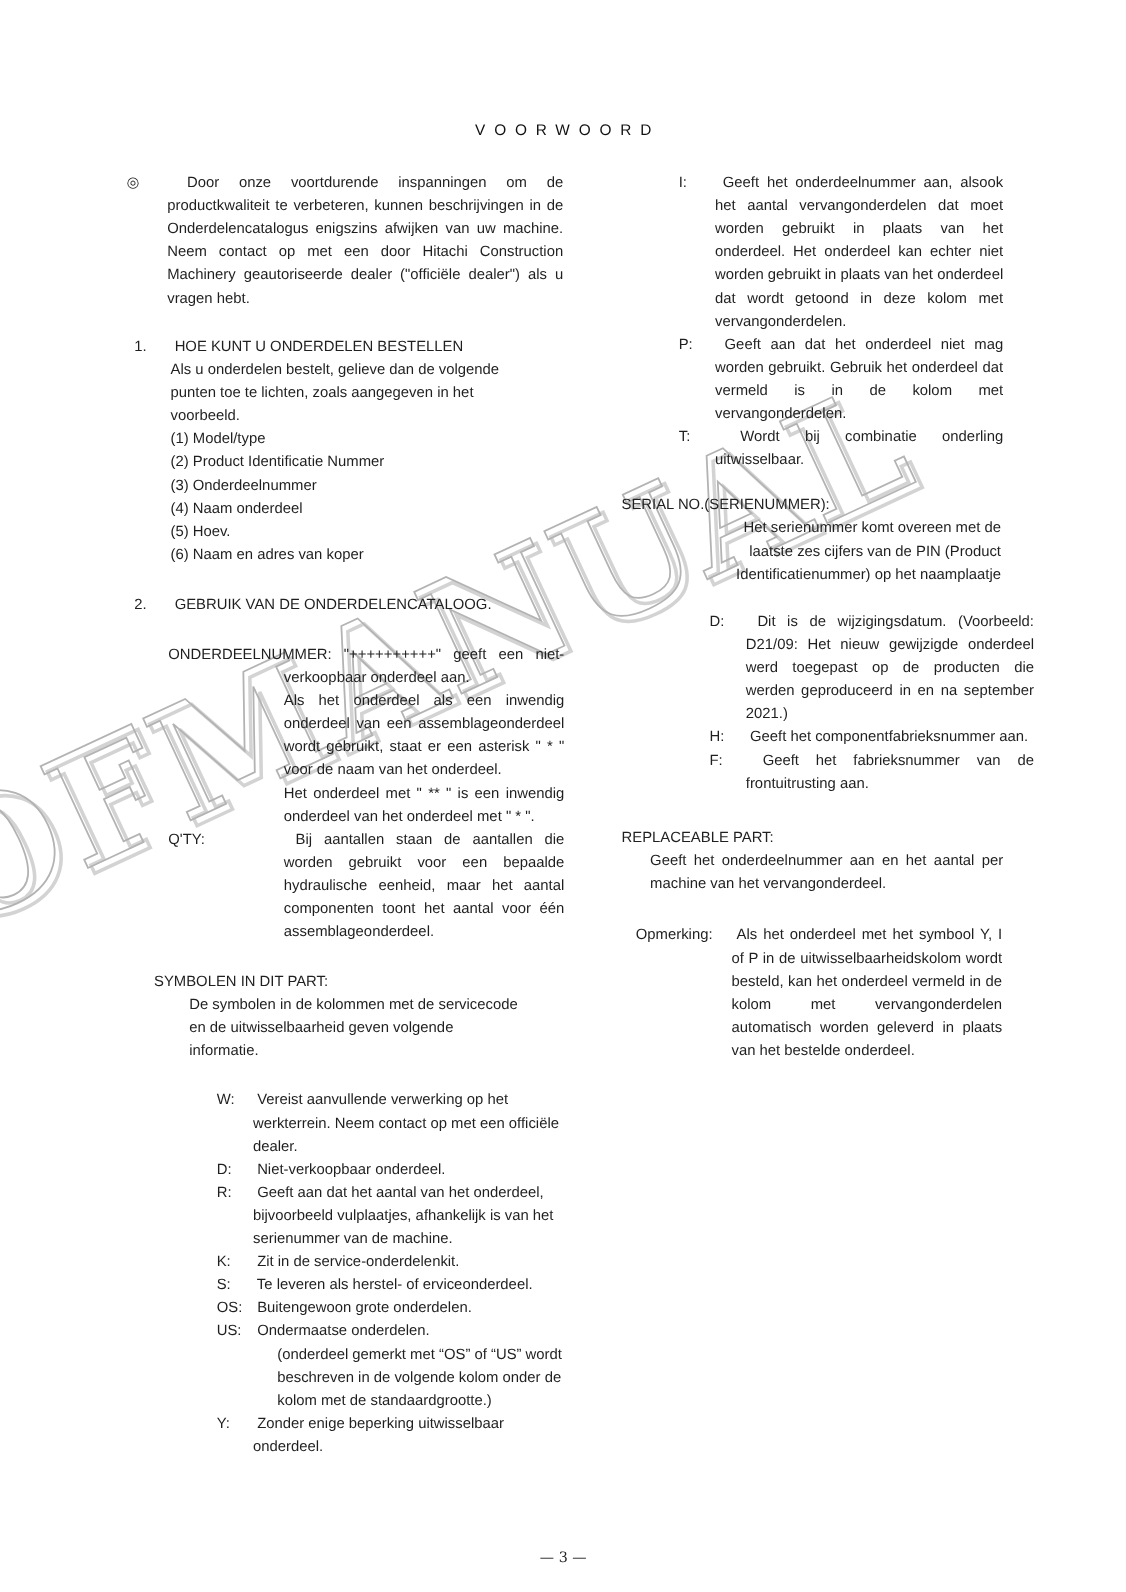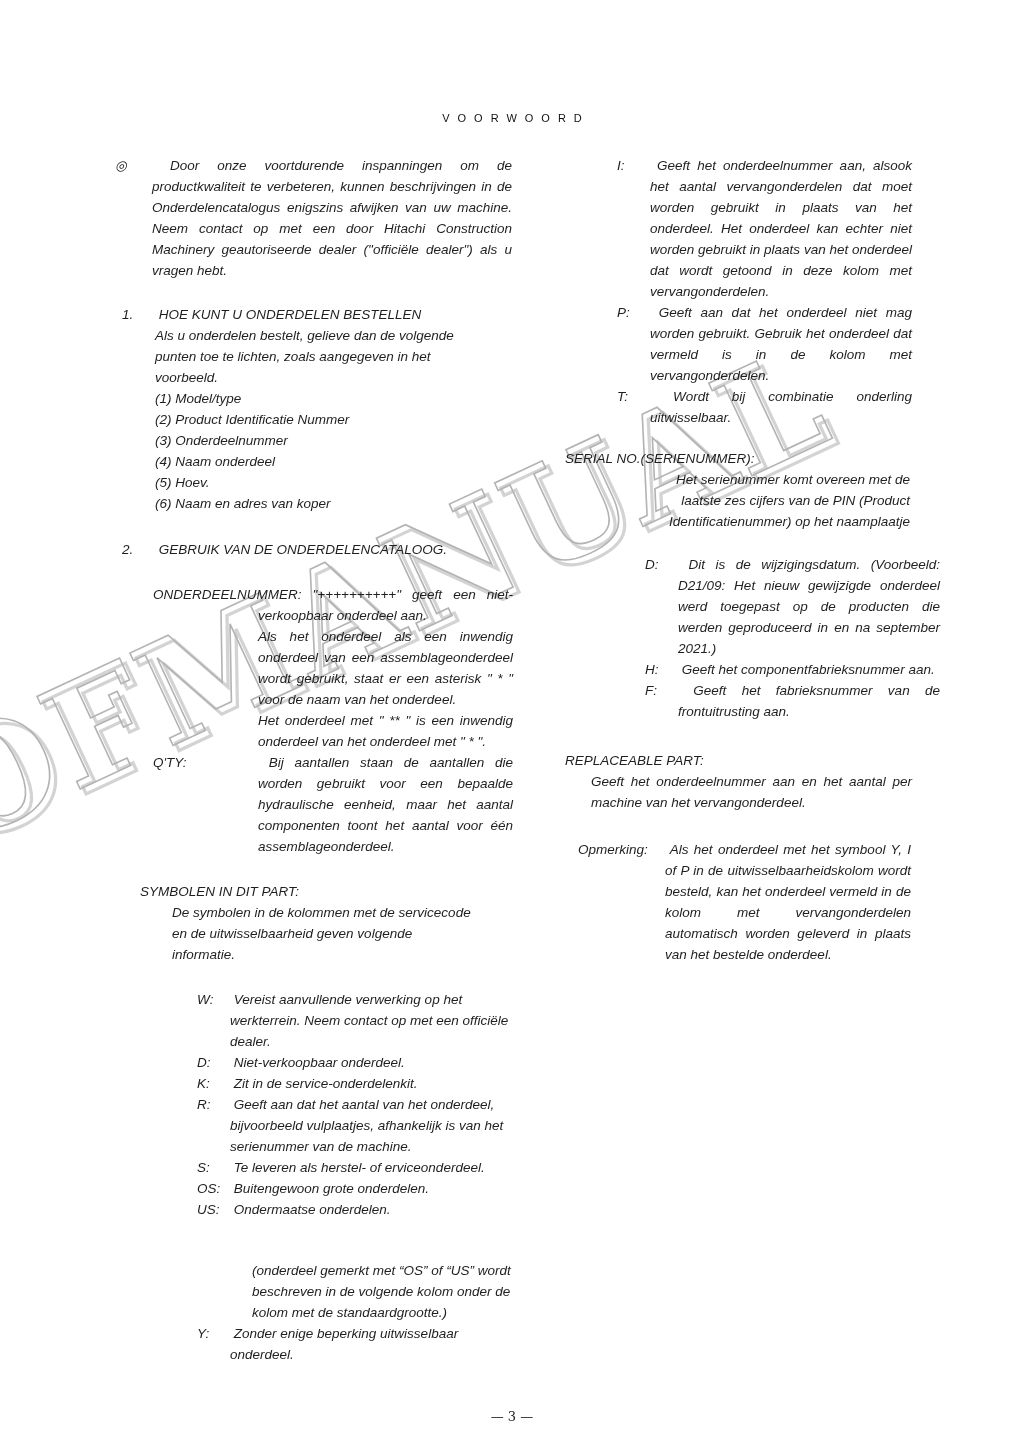--- a/index.html
+++ b/index.html
@@ -21,27 +21,27 @@
     left: 0; top: 0;
     z-index: 0;
     pointer-events: none;
     opacity: 0.85;
   }
   .content { position: relative; z-index: 1; }
 
   .title {
     margin-top: 108px;
     text-align: center;
-    font-size: 11px;
+    font-size: 14px;
     letter-spacing: 8px;
     text-indent: 8px;
     color: #111;
   }
 
-  .columns { display: flex; align-items: flex-start; margin-top: 26px; font-style: italic; }
+  .columns { display: flex; align-items: flex-start; margin-top: 26px; }
   .col-left  { margin-left: 113px; width: 399px; }
   .col-right { margin-left: 53px;  width: 375px; }
 
   
   .hang { padding-left: var(--ind); text-indent: calc(-1 * var(--ind)); }
   .hang > .lbl {
     display: inline-block;
     min-width: var(--ind);
     text-indent: 0;
     white-space: nowrap;
@@ -58,21 +58,21 @@
 
   .sec2 { margin-left: 9px; margin-top: 25px; }
   .def { margin-left: 31px; margin-top: 24px; width: 360px; --ind: 105px; }
   .def-label-line { width: 360px; }
   .def-para { padding-left: 105px; }
 
   .symsec { margin-left: 27px; margin-top: 24px; }
   .symbody { margin-left: 32px; margin-top: 0; width: 300px; }
   .symlist { margin-left: 57px; margin-top: 24px; width: 315px; }
   .symlist .hang { --ind: 33px; }
-  .us-note { padding-left: 55px; margin-top: 40px; }
+  .us-note { padding-left: 55px; }
 
   
   .itp { margin-left: 52px; width: 295px; }
   .itp .hang, .dhf .hang { --ind: 33px; }
   .serial { margin-top: 20px; }
   .serial-body { margin-left: 83px; width: 262px; text-align: right; }
   .dhf { margin-left: 80px; margin-top: 22px; width: 295px; }
   .replaceable { margin-top: 28px; }
   .replaceable-body { margin-left: 26px; width: 321px; }
   .opmerking { margin-left: 13px; margin-top: 26px; width: 333px; --ind: 87px; }
@@ -156,26 +156,26 @@
           <div class="symlist">
             <p class="hang">
               <span class="lbl">W:</span>
               <span>Vereist aanvullende verwerking op het werkterrein. Neem contact op met een officiële dealer.</span>
             </p>
             <p class="hang">
               <span class="lbl">D:</span>
               <span>Niet-verkoopbaar onderdeel.</span>
             </p>
             <p class="hang">
+              <span class="lbl">R:</span>
+              <span>Geeft aan dat het aantal van het onderdeel, bijvoorbeeld vulplaatjes, afhankelijk is van het serienummer van de machine.</span>
+            </p>
+            <p class="hang">
               <span class="lbl">K:</span>
               <span>Zit in de service-onderdelenkit.</span>
-            </p>
-            <p class="hang">
-              <span class="lbl">R:</span>
-              <span>Geeft aan dat het aantal van het onderdeel, bijvoorbeeld vulplaatjes, afhankelijk is van het serienummer van de machine.</span>
             </p>
             <p class="hang">
               <span class="lbl">S:</span>
               <span>Te leveren als herstel- of erviceonderdeel.</span>
             </p>
             <p class="hang">
               <span class="lbl">OS:</span>
               <span>Buitengewoon grote onderdelen.</span>
             </p>
             <p class="hang">

